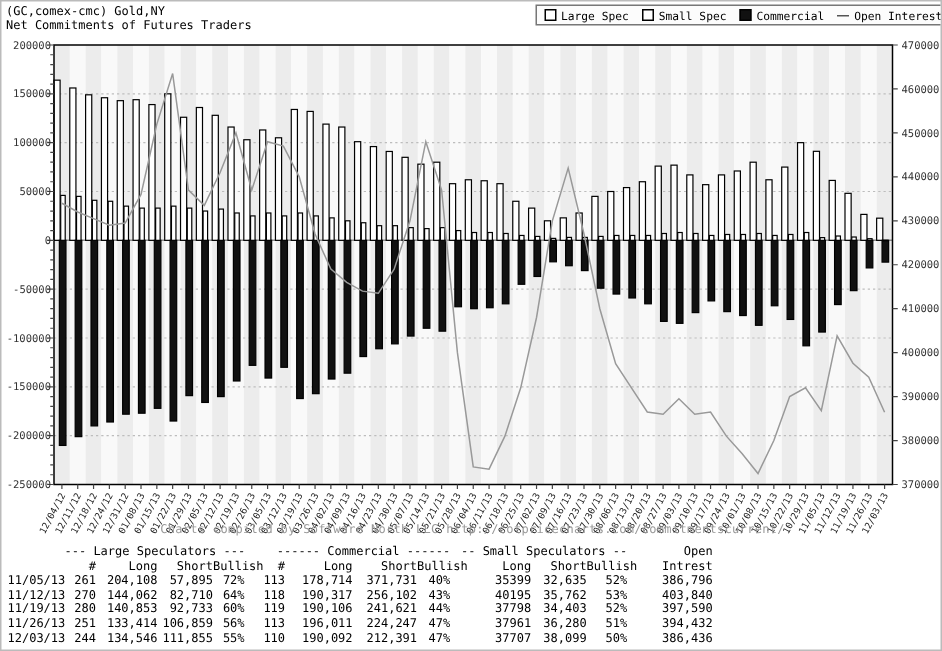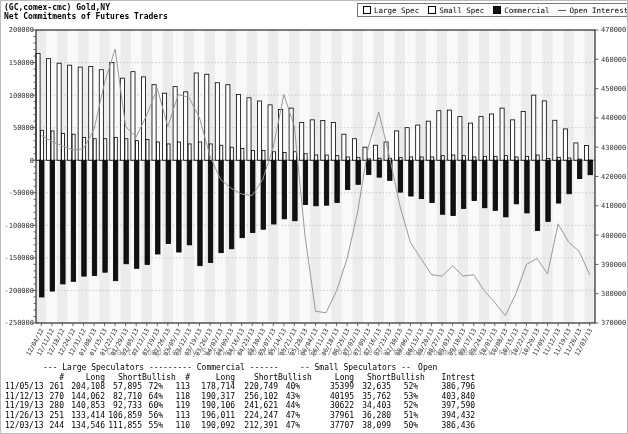--- a/index.html
+++ b/index.html
@@ -1,32 +1,32 @@
 <!DOCTYPE html>
 <html><head>
 <meta charset="utf-8">
 <style>
   html,body{margin:0;padding:0;background:#fff;}
   #page{position:relative;width:628px;height:434px;background:#fff;border:1px solid #bbb;box-sizing:border-box;
         font-family:"DejaVu Sans Mono",monospace;color:#000;overflow:hidden;}
   .title-block{position:absolute;left:3px;top:2px;line-height:9px;}
-  .title-line{font-size:8px;font-weight:bold;white-space:nowrap;}
+  .title-line{font-size:8px;font-weight:normal;white-space:nowrap;}
   #legend{position:absolute;top:2px;left:356px;width:264px;height:12px;border:1px solid #777;background:#fcfcfc;
           display:flex;align-items:center;gap:9px;padding:0 5px;font-size:7.5px;white-space:nowrap;}
   .leg-item{display:flex;align-items:center;gap:3px;justify-content:center;}
   .sw{width:6px;height:6px;border:1px solid #000;background:#fff;display:inline-block;}
   .sw.filled{background:#111;}
   .sw.dash{width:8px;height:0;border:none;border-top:1.2px solid #555;}
   #chart-wrap{position:absolute;left:0;top:0;width:504px;height:362px;}
   #credit{position:absolute;top:347px;left:0;width:628px;text-align:center;font-size:8px;color:#9a9a9a;
           letter-spacing:0.2px;white-space:nowrap;}
   #cot-table{position:absolute;top:362px;left:2px;width:472px;border-collapse:collapse;table-layout:fixed;}
   #cot-table td,#cot-table th{font-size:8px;font-weight:normal;line-height:9.6px;padding:0;white-space:nowrap;
           overflow:visible;text-align:right;}
-  #cot-table .grp{text-align:left;}
+  #cot-table .grp{text-align:right;}
   #cot-table .datecell{text-align:left;padding-left:2px;}
   #cot-table .ctr{text-align:right;}
 </style>
 </head>
 <body>
 
 <div id="page">
 
   <div class="title-block">
     <div class="title-line">(GC,comex-cmc) Gold,NY</div>
@@ -519,21 +519,21 @@
           <td class="ctr">Intrest</td>
         </tr>
         <tr>
           <td class="datecell">11/05/13</td>
           <td>261</td>
           <td>204,108</td>
           <td>57,895</td>
           <td>72%</td>
           <td>113</td>
           <td>178,714</td>
-          <td>220,749</td>
+          <td>371,731</td>
           <td>40%</td>
           <td>35399</td>
           <td>32,635</td>
           <td>52%</td>
           <td>386,796</td>
         </tr>
         <tr>
           <td class="datecell">11/12/13</td>
           <td>270</td>
           <td>144,062</td>
@@ -551,21 +551,21 @@
         <tr>
           <td class="datecell">11/19/13</td>
           <td>280</td>
           <td>140,853</td>
           <td>92,733</td>
           <td>60%</td>
           <td>119</td>
           <td>190,106</td>
           <td>241,621</td>
           <td>44%</td>
-          <td>30622</td>
+          <td>37798</td>
           <td>34,403</td>
           <td>52%</td>
           <td>397,590</td>
         </tr>
         <tr>
           <td class="datecell">11/26/13</td>
           <td>251</td>
           <td>133,414</td>
           <td>106,859</td>
           <td>56%</td>

